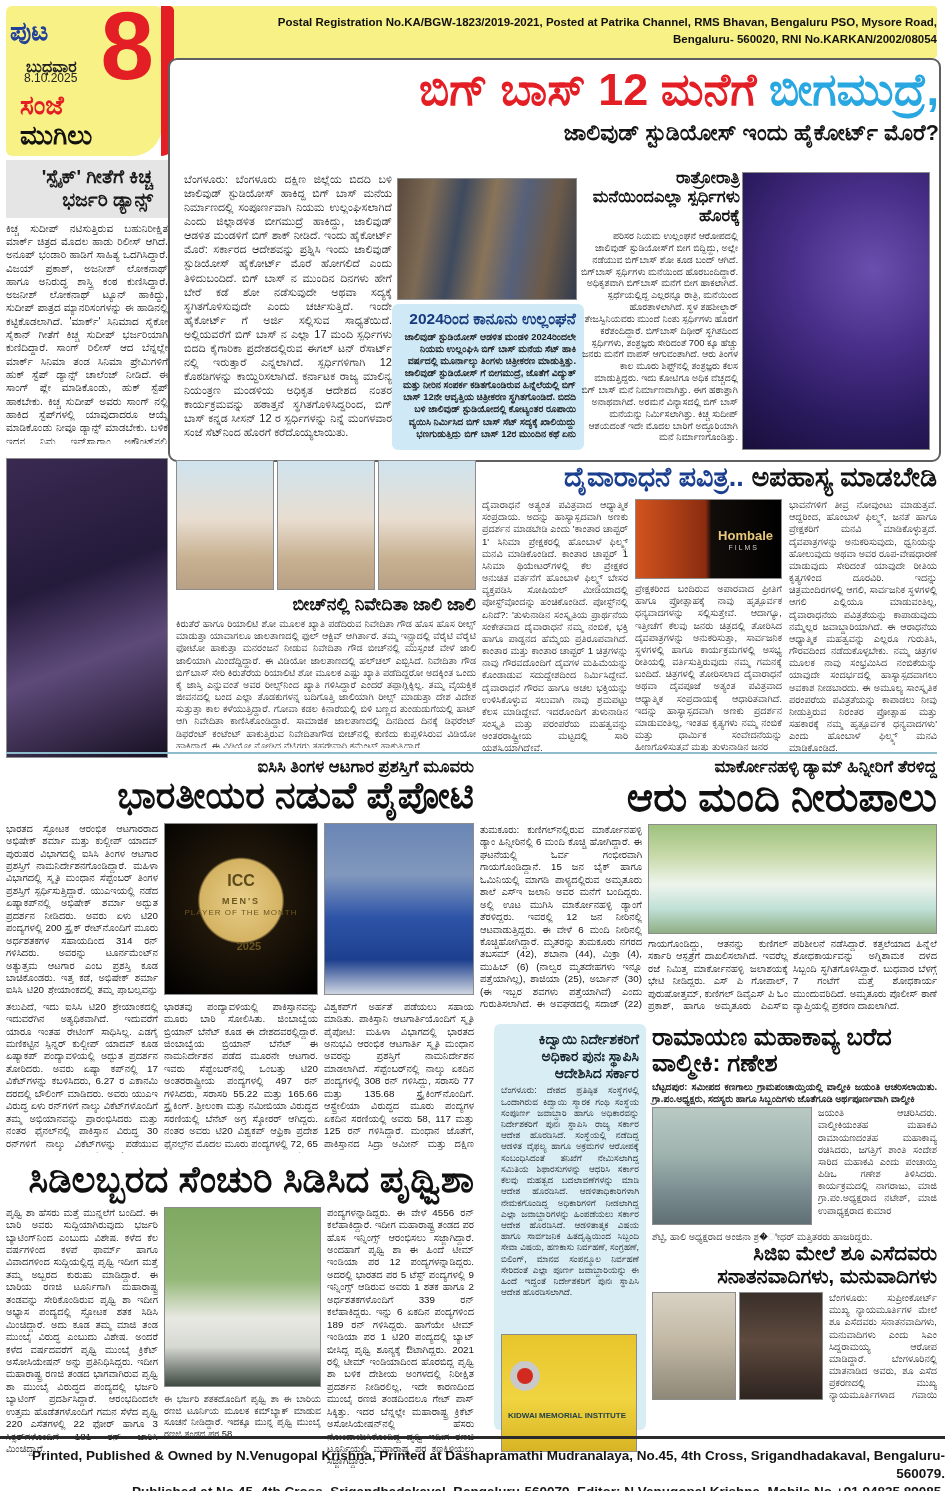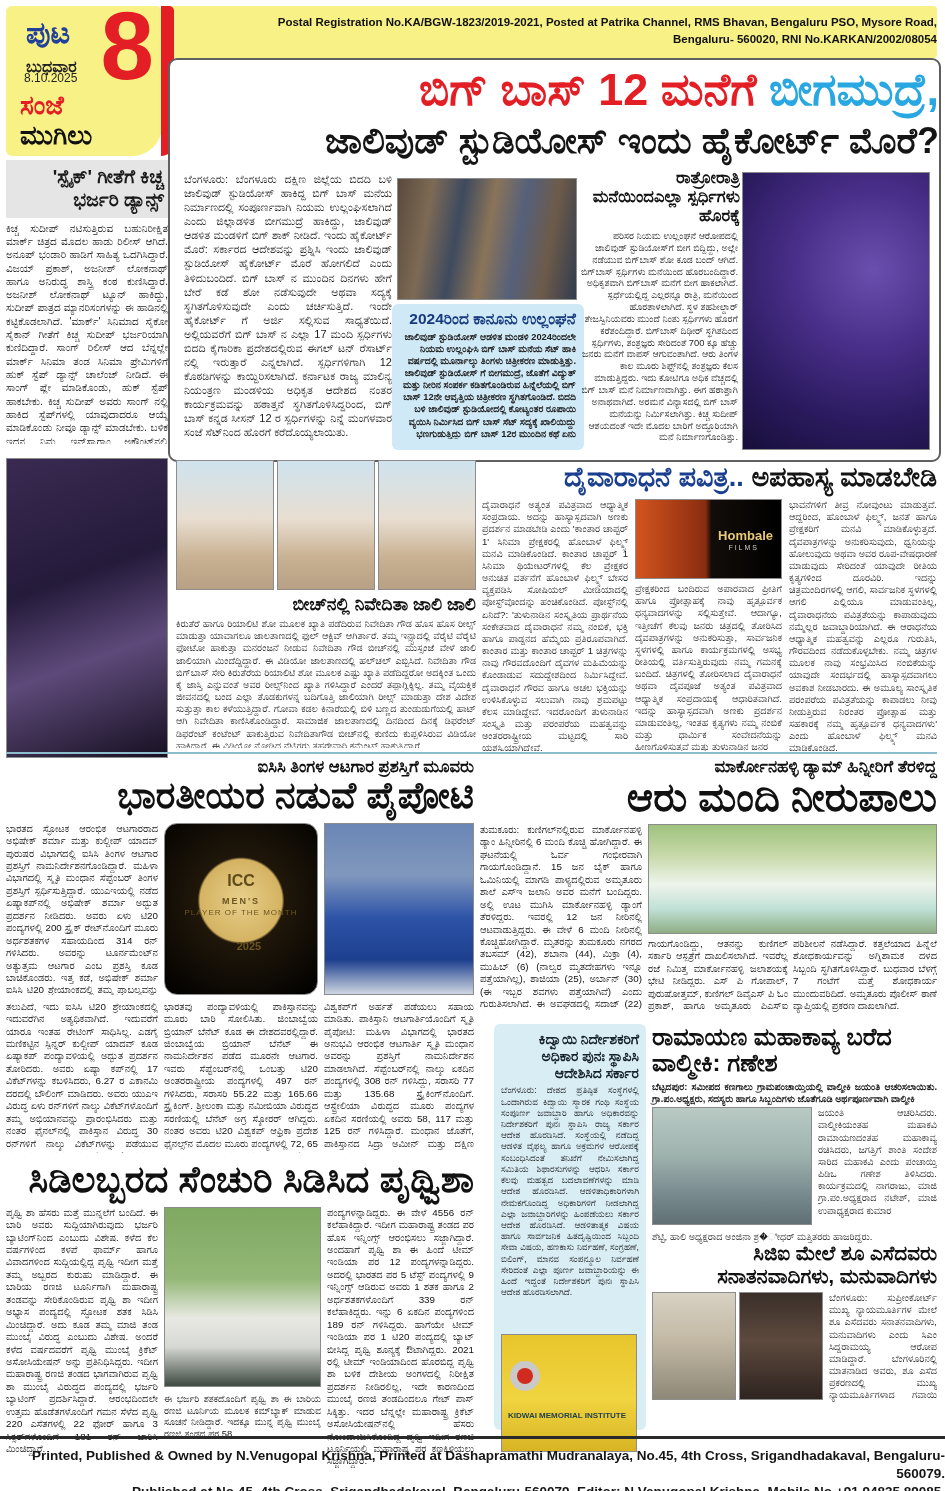--- a/index.html
+++ b/index.html
@@ -23,67 +23,67 @@
   .kicker{font-weight:bold;color:#101010;}
   .rule{background:#8dbccc;}
   .graybox{background:#e5e5e5;}
   .kidwai{background:#d9edf5;border-radius:6px;}
   
   .ph-crowd{background:linear-gradient(100deg,#5a4a3d 0%,#7d6a55 18%,#3e4a5e 34%,#8a7458 50%,#55607a 66%,#6d5b49 82%,#323c4e 100%);}
   .ph-sudeep{background:radial-gradient(circle at 70% 35%,#6b4fae 0%,#4a2f8a 35%,#2a1a5e 70%,#180f3a 100%);}
   .ph-mark{background:linear-gradient(160deg,#3a2a52 0%,#241a3a 40%,#5e4a7a 65%,#171022 100%);}
   .ph-beach{background:linear-gradient(180deg,#cfe3ee 0%,#e8ded1 45%,#c9b293 75%,#b7a083 100%);}
   .ph-kantara{background:linear-gradient(90deg,#d3541e 0%,#8a2c10 48%,#120d0a 52%,#000 100%);}
-  .ph-medal{background:radial-gradient(circle at 50% 45%,#e8cf8b 0%,#d4b362 34%,#20170a 36%,#000 100%);border-radius:13px;}
+  .ph-medal{background:radial-gradient(circle at 50% 45%,#e8cf8b 0%,#d4b362 34%,#20170a 36%,#000 100%);}
   .ph-batter{background:linear-gradient(180deg,#6a86b5 0%,#8198bd 30%,#2e54a8 55%,#1d3f8e 80%,#cfd6e2 100%);}
   .ph-river{background:linear-gradient(180deg,#9ec27e 0%,#c7d9a8 28%,#eef4ec 55%,#bfe0d6 78%,#8fae84 100%);}
   .ph-ganesh{background:linear-gradient(180deg,#b9c9c4 0%,#9fb3ae 40%,#7d8f93 70%,#5f6f74 100%);}
   .ph-kidwai{background:linear-gradient(180deg,#e8c52c 0%,#f0d440 55%,#d8b424 100%);}
   .ph-sidda{background:linear-gradient(180deg,#d8d2c4 0%,#c2b8a4 45%,#8e8878 100%);}
   .ph-cji{background:linear-gradient(180deg,#3a2f2a 0%,#5e4a3e 45%,#2e2420 100%);}
   .ph-prithvi{background:linear-gradient(180deg,#7fa861 0%,#94b877 40%,#e9e9e4 62%,#d6d8d2 78%,#3e4a42 100%);}
 </style>
 </head>
 <body>
 
 <div id="page">
 
   <div id="postal" class="abs ctr bold" style="left:168px;top:6px;width:769px;height:52px;font-size:11.5px;line-height:1.5;padding-top:8px;box-sizing:border-box;">
     <div>Postal Registration No.KA/BGW-1823/2019-2021, Posted at Patrika Channel, RMS Bhavan, Bengaluru PSO, Mysore Road,</div>
     <div>Bengaluru- 560020, RNI No.KARKAN/2002/08054</div>
   </div>
 
   <div id="masthead" class="abs" style="left:6px;top:6px;width:156px;height:150px;">
-    <span class="abs bold" style="left:20px;top:10px;font-size:30px;color:#20409a;">ಪುಟ</span>
+    <span class="abs bold" style="left:4px;top:10px;font-size:26px;color:#20409a;">ಪುಟ</span>
     <span class="abs bold" style="right:8px;top:-8px;font-size:96px;color:#e41e25;line-height:1;">8</span>
     <span class="abs bold" style="left:20px;top:52px;font-size:16px;color:#222;">ಬುಧವಾರ</span>
     <span class="abs" style="left:18px;top:65px;font-size:12px;color:#222;">8.10.2025</span>
     <span class="abs bold" style="left:14px;top:84px;font-size:26px;color:#e41e25;">ಸಂಜೆ</span>
     <span class="abs bold" style="left:14px;top:114px;font-size:26px;color:#111;">ಮುಗಿಲು</span>
   </div>
   <div id="red-bracket" class="abs" style="left:161px;top:6px;width:13px;height:150px;"></div>
 
   <div id="lead-frame" class="abs" style="left:168px;top:58px;width:769px;height:400px;">
     <div class="abs ctr bold" style="left:0;top:6px;width:100%;font-size:45px;line-height:1.05;white-space:nowrap;">
       <span style="color:#e41e25;">ಬಿಗ್ ಬಾಸ್ 12 ಮನೆಗೆ</span><span style="color:#29a7e1;margin-top:16px;"> ಬೀಗಮುದ್ರೆ,</span>
     </div>
-    <div class="abs ctr bold" style="left:0;top:60px;width:100%;font-size:36px;color:#151515;">ಜಾಲಿವುಡ್ ಸ್ಟುಡಿಯೋಸ್ ಇಂದು ಹೈಕೋರ್ಟ್ ಮೊರೆ?</div>
+    <div class="abs ctr bold" style="left:0;top:60px;width:100%;font-size:22px;color:#151515;">ಜಾಲಿವುಡ್ ಸ್ಟುಡಿಯೋಸ್ ಇಂದು ಹೈಕೋರ್ಟ್ ಮೊರೆ?</div>
     <div class="abs just body-txt clip" style="left:14px;top:112px;width:208px;height:278px;font-size:11px;">ಬೆಂಗಳೂರು: ಬೆಂಗಳೂರು ದಕ್ಷಿಣ ಜಿಲ್ಲೆಯ ಬಿದದಿ ಬಳಿ ಜಾಲಿವುಡ್ ಸ್ಟುಡಿಯೋಸ್ ಹಾಕಿದ್ದ ಬಿಗ್ ಬಾಸ್ ಮನೆಯ ನಿರ್ಮಾಣದಲ್ಲಿ ಸಂಪೂರ್ಣವಾಗಿ ನಿಯಮ ಉಲ್ಲಂಘಿಸಲಾಗಿದೆ ಎಂದು ಜಿಲ್ಲಾಡಳಿತ ಬೀಗಮುದ್ರೆ ಹಾಕಿದ್ದು, ಜಾಲಿವುಡ್ ಆಡಳಿತ ಮಂಡಳಿಗೆ ಬಿಗ್ ಶಾಕ್ ನೀಡಿದೆ. ಇಂದು ಹೈಕೋರ್ಟ್ ಮೊರೆ: ಸರ್ಕಾರದ ಆದೇಶವನ್ನು ಪ್ರಶ್ನಿಸಿ ಇಂದು ಜಾಲಿವುಡ್ ಸ್ಟುಡಿಯೋಸ್ ಹೈಕೋರ್ಟ್ ಮೊರೆ ಹೋಗಲಿದೆ ಎಂದು ತಿಳಿದುಬಂದಿದೆ. ಬಿಗ್ ಬಾಸ್ ನ ಮುಂದಿನ ದಿನಗಳು ಹೇಗೆ ಬೇರೆ ಕಡೆ ಶೋ ನಡೆಸುವುದೇ ಅಥವಾ ಸದ್ಯಕ್ಕೆ ಸ್ಥಗಿತಗೊಳಿಸುವುದೇ ಎಂದು ಚರ್ಚಿಸುತ್ತಿದೆ. ಇಂದೇ ಹೈಕೋರ್ಟ್ ಗೆ ಅರ್ಜಿ ಸಲ್ಲಿಸುವ ಸಾಧ್ಯತೆಯಿದೆ. ಅಲ್ಲಿಯವರೆಗೆ ಬಿಗ್ ಬಾಸ್ ನ ಎಲ್ಲಾ 17 ಮಂದಿ ಸ್ಪರ್ಧಿಗಳು ಬಿದದಿ ಕೈಗಾರಿಕಾ ಪ್ರದೇಶದಲ್ಲಿರುವ ಈಗಲ್ ಟನ್ ರೆಸಾರ್ಟ್ ನಲ್ಲಿ ಇರುತ್ತಾರೆ ಎನ್ನಲಾಗಿದೆ. ಸ್ಪರ್ಧಿಗಳಿಗಾಗಿ 12 ಕೊಠಡಿಗಳನ್ನು ಕಾಯ್ದಿರಿಸಲಾಗಿದೆ. ಕರ್ನಾಟಕ ರಾಜ್ಯ ಮಾಲಿನ್ಯ ನಿಯಂತ್ರಣ ಮಂಡಳಿಯ ಅಧಿಕೃತ ಆದೇಶದ ನಂತರ ಕಾರ್ಯಕ್ರಮವನ್ನು ಹಠಾತ್ತನೆ ಸ್ಥಗಿತಗೊಳಿಸಿದ್ದರಿಂದ, ಬಿಗ್ ಬಾಸ್ ಕನ್ನಡ ಸೀಸನ್ 12 ರ ಸ್ಪರ್ಧಿಗಳನ್ನು ನಿನ್ನೆ ಮಂಗಳವಾರ ಸಂಜೆ ಸೆಟ್‌ನಿಂದ ಹೊರಗೆ ಕರೆದೊಯ್ಯಲಾಯಿತು.</div>
     <div class="abs photo ph-crowd" style="left:227px;top:118px;width:180px;height:122px;"></div>
     <div class="abs bluebox clip" style="left:222px;top:244px;width:192px;height:146px;padding:6px 8px;box-sizing:border-box;">
       <div class="ctr bold" style="font-size:15.5px;color:#173a7e;margin-bottom:3px;">2024ರಿಂದ ಕಾನೂನು ಉಲ್ಲಂಘನೆ</div>
       <div class="ctr bold clip" style="font-size:9.3px;line-height:1.3;color:#222;height:108px;">ಜಾಲಿವುಡ್ ಸ್ಟುಡಿಯೋಸ್ ಆಡಳಿತ ಮಂಡಳಿ 2024ರಿಂದಲೇ ನಿಯಮ ಉಲ್ಲಂಘಿಸಿ ಬಿಗ್ ಬಾಸ್ ಮನೆಯ ಸೆಟ್ ಹಾಕಿ ವರ್ಷದಲ್ಲಿ ಮೂರ್ನಾಲ್ಕು ತಿಂಗಳು ಚಿತ್ರೀಕರಣ ಮಾಡುತ್ತಿತ್ತು. ಜಾಲಿವುಡ್ ಸ್ಟುಡಿಯೋಸ್ ಗೆ ಬೀಗಮುದ್ರೆ, ಜೊತೆಗೆ ವಿದ್ಯುತ್ ಮತ್ತು ನೀರಿನ ಸಂಪರ್ಕ ಕಡಿತಗೊಂಡಿರುವ ಹಿನ್ನೆಲೆಯಲ್ಲಿ ಬಿಗ್ ಬಾಸ್ 12ನೇ ಆವೃತ್ತಿಯ ಚಿತ್ರೀಕರಣ ಸ್ಥಗಿತಗೊಂಡಿದೆ. ಬಿದದಿ ಬಳಿ ಜಾಲಿವುಡ್ ಸ್ಟುಡಿಯೋದಲ್ಲಿ ಕೋಟ್ಯಂತರ ರೂಪಾಯಿ ವ್ಯಯಿಸಿ ನಿರ್ಮಿಸಿದ ಬಿಗ್ ಬಾಸ್ ಸೆಟ್ ಸದ್ಯಕ್ಕೆ ಖಾಲಿಯಿದ್ದು ಭಣಗುಡುತ್ತಿದ್ದು ಬಿಗ್ ಬಾಸ್ 12ರ ಮುಂದಿನ ಕಥೆ ಏನು ಎಂಬ ಪ್ರಶ್ನೆ ಎದುರಾಗಿದೆ.</div>
     </div>
     <div class="abs bold clip" style="left:420px;top:108px;width:150px;height:58px;font-size:16.5px;line-height:1.15;text-align:right;color:#131313;">ರಾತ್ರೋರಾತ್ರಿ ಮನೆಯಿಂದಎಲ್ಲಾ ಸ್ಪರ್ಧಿಗಳು ಹೊರಕ್ಕೆ</div>
     <div class="abs just clip" style="left:410px;top:170px;width:158px;height:220px;font-size:9.4px;line-height:1.26;text-align:right;color:#1c1c1c;">ಪರಿಸರ ನಿಯಮ ಉಲ್ಲಂಘನೆ ಆರೋಪದಲ್ಲಿ ಜಾಲಿವುಡ್ ಸ್ಟುಡಿಯೋಸ್‌ಗೆ ಬೀಗ ಬಿದ್ದಿದ್ದು, ಅಲ್ಲೇ ನಡೆಯುವ ಬಿಗ್‌ಬಾಸ್ ಶೋ ಕೂಡ ಬಂದ್ ಆಗಿದೆ. ಬಿಗ್‌ಬಾಸ್ ಸ್ಪರ್ಧಿಗಳು ಮನೆಯಿಂದ ಹೊರಬಂದಿದ್ದಾರೆ. ಅಧಿಕೃತವಾಗಿ ಬಿಗ್‌ಬಾಸ್ ಮನೆಗೆ ಬೀಗ ಹಾಕಲಾಗಿದೆ. ಸ್ಪರ್ಧೆಯಲ್ಲಿದ್ದ ಎಲ್ಲರನ್ನೂ ರಾತ್ರಿ, ಮನೆಯಿಂದ ಹೊರತಾಳಲಾಗಿದೆ. ಸ್ಥಳ ತಹಶೀಲ್ದಾರ್ ತೇಜಸ್ವಿನಿಯವರು ಮುಂದೆ ನಿಂತು ಸ್ಪರ್ಧಿಗಳು ಹೊರಗೆ ಕರೆತಂದಿದ್ದಾರೆ. ಬಿಗ್‌ಬಾಸ್ ದಿಢೀರ್ ಸ್ಥಗಿತದಿಂದ ಸ್ಪರ್ಧಿಗಳು, ತಂತ್ರಜ್ಞರು ಸೇರಿದಂತೆ 700 ಕ್ಕೂ ಹೆಚ್ಚು ಜನರು ಮನೆಗೆ ವಾಪಸ್ ಆಗುವಂತಾಗಿದೆ. ಆರು ತಿಂಗಳ ಕಾಲ ಮೂರು ಶಿಫ್ಟ್‌ನಲ್ಲಿ ತಂತ್ರಜ್ಞರು ಕೆಲಸ ಮಾಡುತ್ತಿದ್ದರು. ಇದು ಕೋಟಿಗೂ ಅಧಿಕ ವೆಚ್ಚದಲ್ಲಿ ಬಿಗ್ ಬಾಸ್ ಮನೆ ನಿರ್ಮಾಣವಾಗಿತ್ತು. ಈಗ ಹಠಾತ್ತಾಗಿ ಅನಾಥವಾಗಿದೆ. ಅರಮನೆ ವಿನ್ಯಾಸದಲ್ಲಿ ಬಿಗ್ ಬಾಸ್ ಮನೆಯನ್ನು ನಿರ್ಮಿಸಲಾಗಿತ್ತು. ಕಿಚ್ಚ ಸುದೀಪ್ ಆಶಯದಂತೆ ಇದೇ ಮೊದಲ ಬಾರಿಗೆ ಅದ್ಧೂರಿಯಾಗಿ ಮನೆ ನಿರ್ಮಾಣಗೊಂಡಿತ್ತು.</div>
     <div class="abs photo ph-sudeep" style="left:572px;top:112px;width:188px;height:278px;"></div>
   </div>
 
   <div class="abs" style="left:6px;top:160px;width:162px;">
-    <div class="graybox ctr bold" style="font-size:19px;line-height:1.2;padding:6px 4px;color:#1a1a1a;">'ಸ್ಪೈಕ್' ಗೀತೆಗೆ ಕಿಚ್ಚ ಭರ್ಜರಿ ಡ್ಯಾನ್ಸ್</div>
+    <div class="graybox ctr bold" style="font-size:19px;line-height:1.2;padding:6px 15px;color:#1a1a1a;">'ಸ್ಪೈಕ್' ಗೀತೆಗೆ ಕಿಚ್ಚ ಭರ್ಜರಿ ಡ್ಯಾನ್ಸ್</div>
     <div class="just body-txt clip" style="height:222px;margin-top:4px;font-size:10.4px;">ಕಿಚ್ಚ ಸುದೀಪ್ ನಟಿಸುತ್ತಿರುವ ಬಹುನಿರೀಕ್ಷಿತ ಮಾರ್ಕ್ ಚಿತ್ರದ ಮೊದಲ ಹಾಡು ರಿಲೀಸ್ ಆಗಿದೆ. ಅನೂಪ್ ಭಂಡಾರಿ ಹಾಡಿಗೆ ಸಾಹಿತ್ಯ ಒದಗಿಸಿದ್ದಾರೆ. ವಿಜಯ್ ಪ್ರಕಾಶ್, ಅಜನೀಶ್ ಲೋಕನಾಥ್ ಹಾಗೂ ಅನಿರುದ್ಧ ಶಾಸ್ತ್ರಿ ಕಂಠ ಕುಣಿಸಿದ್ದಾರೆ. ಅಜನೀಶ್ ಲೋಕನಾಥ್ ಟ್ಯೂನ್ ಹಾಕಿದ್ದು, ಸುದೀಪ್ ಪಾತ್ರದ ಮ್ಯಾನರಿಸಂಗಳನ್ನು ಈ ಹಾಡಿನಲ್ಲಿ ಕಟ್ಟಿಕೊಡಲಾಗಿದೆ. 'ಮಾರ್ಕ್' ಸಿನಿಮಾದ ಸೈಕೋ ಸೈಕಾನ್ ಗೀತೆಗೆ ಕಿಚ್ಚ ಸುದೀಪ್ ಭರ್ಜರಿಯಾಗಿ ಕುಣಿದಿದ್ದಾರೆ. ಸಾಂಗ್ ರಿಲೀಸ್ ಆದ ಬೆನ್ನಲ್ಲೇ ಮಾರ್ಕ್ ಸಿನಿಮಾ ತಂಡ ಸಿನಿಮಾ ಪ್ರೇಮಿಗಳಿಗೆ ಹುಕ್ ಸ್ಟೆಪ್ ಡ್ಯಾನ್ಸ್ ಚಾಲೆಂಜ್ ನೀಡಿದೆ. ಈ ಸಾಂಗ್ ಪ್ಲೇ ಮಾಡಿಕೊಂಡು, ಹುಕ್ ಸ್ಟೆಪ್ ಹಾಕಬೇಕು. ಕಿಚ್ಚ ಸುದೀಪ್ ಅವರು ಸಾಂಗ್ ನಲ್ಲಿ ಹಾಕಿದ ಸ್ಟೆಪ್‌ಗಳಲ್ಲಿ ಯಾವುದಾದರೂ ಆಯ್ಕೆ ಮಾಡಿಕೊಂಡು ನೀವೂ ಡ್ಯಾನ್ಸ್ ಮಾಡಬೇಕು. ಬಳಿಕ ಇದನ್ನ ನಿಮ್ಮ ಇನ್‌ಸ್ಟಾಗ್ರಾಂ ಅಕೌಂಟ್‌ನಲ್ಲಿ ಹ್ಯಾಷ್‌ಟ್ಯಾಗ್ ಜೊತೆ ಪೋಸ್ಟ್ ಮಾಡಬೇಕು. ಅತ್ಯುತ್ತಮ ರೀಲ್ಸ್ ಚಿತ್ರತಂಡದ ಅಫಿಷಿಯಲ್ ಇನ್‌ಸ್ಟಾ ಪೇಜ್‌ನಲ್ಲಿ ಶೇರ್ ಮಾಡಿ ಅವರಿಗೆ ಬಹುಮಾನ ನೀಡಲಾಗುವುದು ಎಂದು ಚಿತ್ರತಂಡ ಹೇಳಿದೆ.</div>
   </div>
   <div class="abs photo ph-mark" style="left:6px;top:458px;width:162px;height:300px;"></div>
 
   <div class="abs" style="left:176px;top:460px;width:300px;">
     <div style="display:flex;gap:3px;">
       <div class="photo ph-beach" style="width:98px;height:130px;"></div>
       <div class="photo ph-beach" style="width:98px;height:130px;"></div>
       <div class="photo ph-beach" style="width:98px;height:130px;"></div>
     </div>

